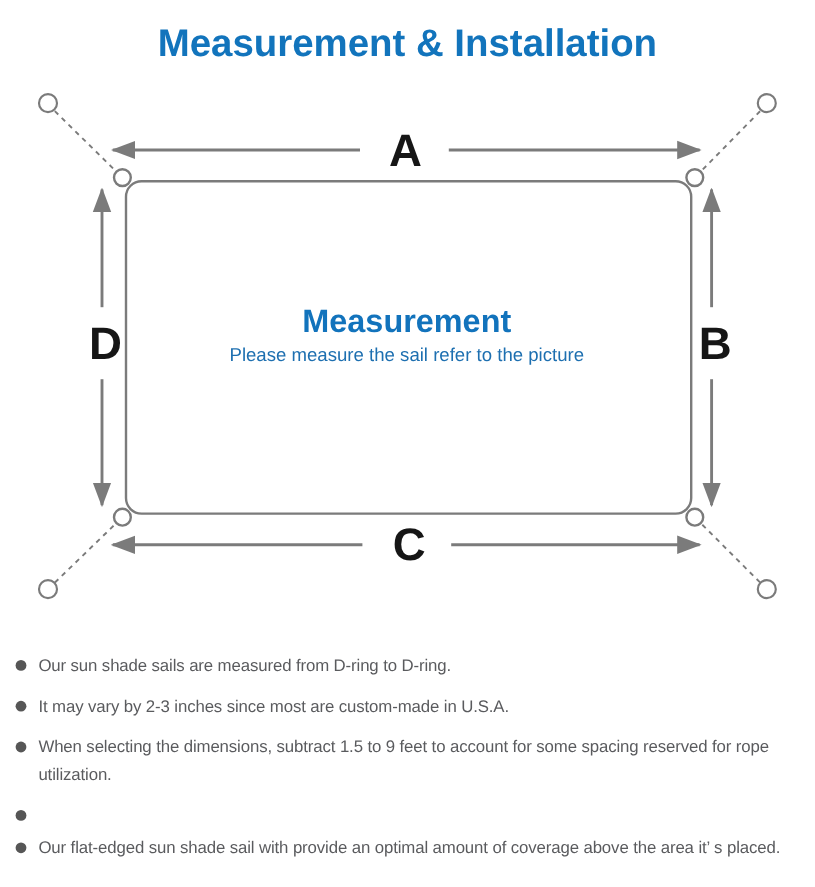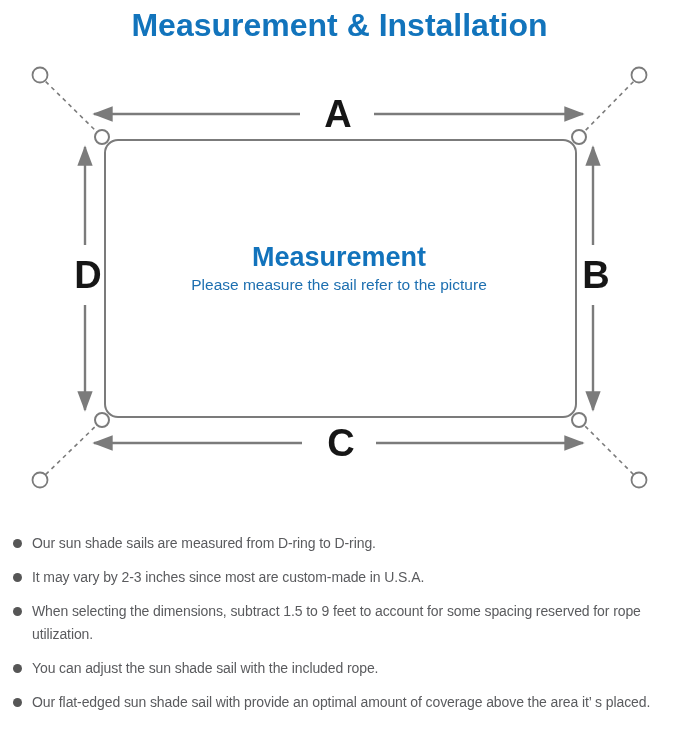--- a/index.html
+++ b/index.html
@@ -19,21 +19,21 @@
   }
   .page {
     position: relative;
     width: 679px;
     height: 739px;
     background: #ffffff;
     overflow: hidden;
   }
   .title {
     margin: 0;
-    padding-top: 5px;
+    padding-top: 16px;
     text-align: center;
     font-size: 32px;
     font-weight: 700;
     letter-spacing: 0px;
     color: var(--title-blue);
     line-height: 1.25;
   }
   svg.diagram { display: block; margin-top: 2px; }
 
   .sail-outline   { fill: #ffffff; stroke: var(--line-gray); stroke-width: 2; }
@@ -128,21 +128,20 @@
     <div class="note">
       <span class="dot"></span>
       <span class="note-text">It may vary by 2-3 inches since most are custom-made in U.S.A.</span>
     </div>
     <div class="note">
       <span class="dot"></span>
       <span class="note-text">When selecting the dimensions, subtract 1.5 to 9 feet to account for some spacing reserved for rope utilization.</span>
     </div>
     <div class="note">
       <span class="dot"></span>
-      <span class="note-text">You can adjust the sun shade sail with the included rope.</span>
     </div>
     <div class="note">
       <span class="dot"></span>
       <span class="note-text">Our flat-edged sun shade sail with provide an optimal amount of coverage above the area it’ s placed.</span>
     </div>
   </div>
 
 </div>
 
 </body></html>

